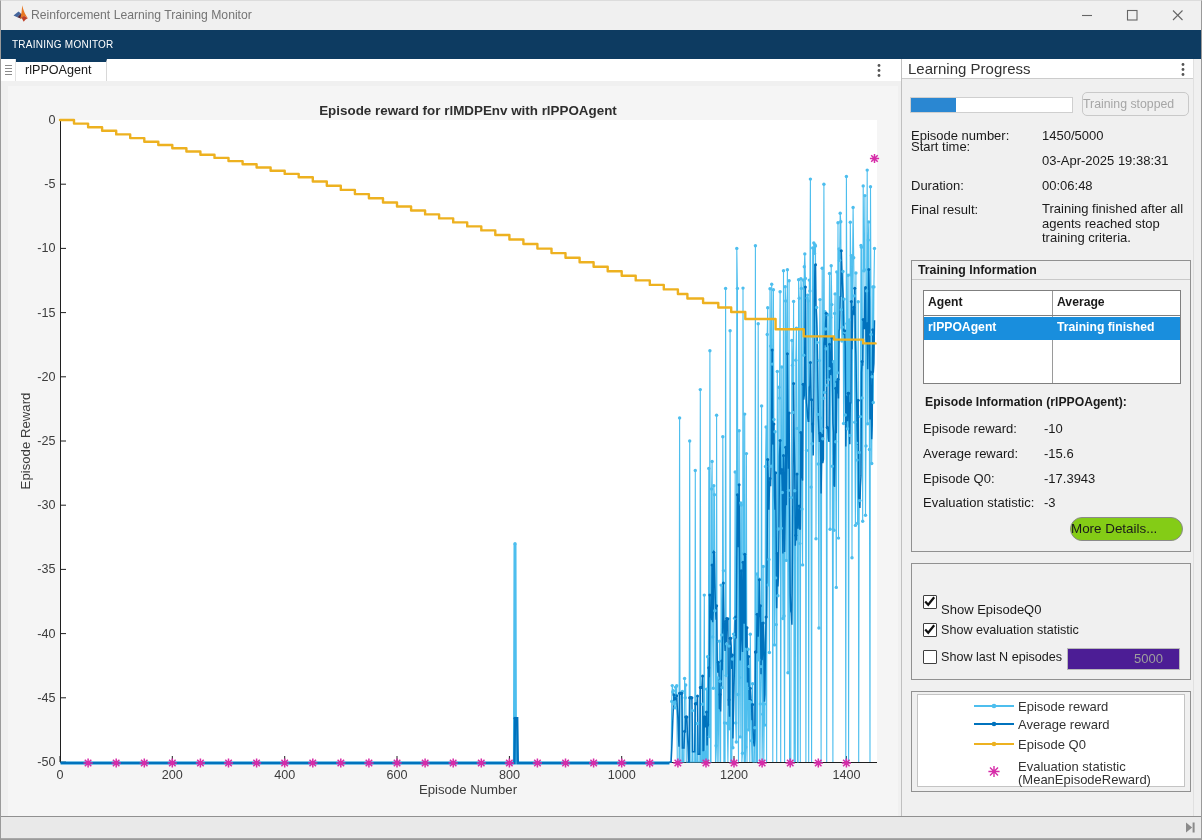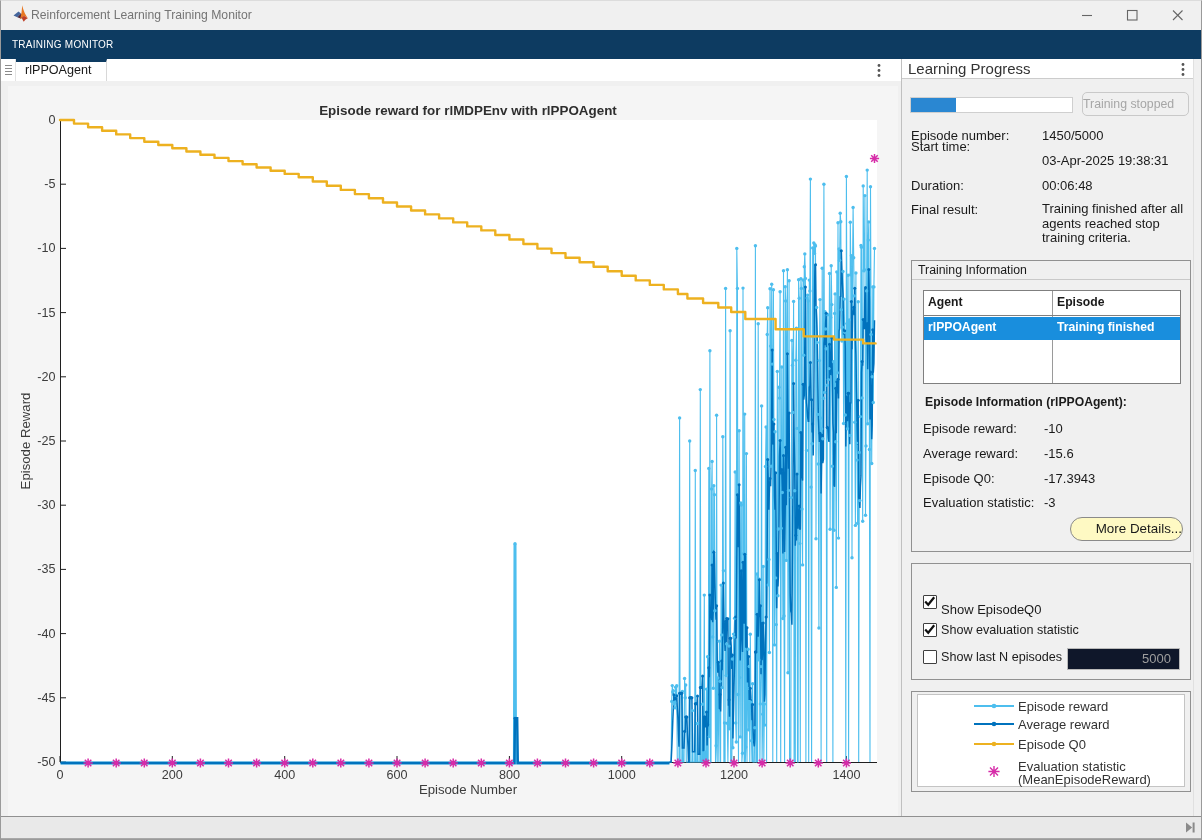--- a/index.html
+++ b/index.html
@@ -1,21 +1,21 @@
 <!DOCTYPE html>
 <html><head><meta charset="utf-8">
 <style>
 * { margin:0; padding:0; box-sizing:border-box; }
 html,body { width:1202px; height:840px; overflow:hidden; }
 body { background:#f0f0f0; font-family:"Liberation Sans", sans-serif; position:relative; }
 .abs { position:absolute; }
 .lbl { font-size:13px; color:#1a1a1a; }
 .panel { position:absolute; border:1px solid #919191; }
 .phead { position:absolute; left:0; right:0; top:0; height:19px; border-bottom:1px solid #c9c9c9;
-         font-size:12.3px; font-weight:normal; color:#1a1a1a; padding-left:6px; line-height:19px; }
+         font-size:12.3px; font-weight:bold; color:#1a1a1a; padding-left:6px; line-height:19px; }
 .cb { position:absolute; width:14px; height:14px; background:#fff; border:1.5px solid #3f3f3f; border-radius:1px; }
 </style></head>
 <body>
 
 <div class="abs" style="left:0;top:0;width:1202px;height:30px;background:#f0f0f0;border:1px solid #cfcfcf;border-bottom:none"></div>
 <svg class="abs" style="left:13px;top:4px" width="18" height="20" viewBox="0 0 18 20">
   <path d="M0.5 11.5 L5.5 7.6 L8 9.6 L4.3 13.2 Z" fill="#44659c"></path>
   <path d="M4.3 13.2 L8 9.6 L10 11.6 L8.2 14.8 Z" fill="#50263a"></path>
   <path d="M9.2 1.2 C10.2 5.2 11.2 9 14.8 14.2 L10.9 11.8 L6.8 15.4 C8.6 11 8.8 5.8 9.2 1.2 Z" fill="#e87722"></path>
   <path d="M10.9 11.8 L14.8 14.2 C12.8 14.9 11.6 16.2 10.8 17.8 C9.7 15.9 8.8 14.2 8.6 13.8 Z" fill="#bf3f26"></path>
@@ -559,55 +559,55 @@
 <div class="abs lbl" style="left:911px;top:202px">Final result:</div>
 <div class="abs lbl" style="left:1042px;top:202px;width:150px;line-height:14.7px">Training finished after all agents reached stop training criteria.</div>
 
 <div class="panel" style="left:911px;top:260px;width:280px;height:292px">
   <div class="phead">Training Information</div>
 
   <div style="position:absolute;left:11px;top:29px;width:258px;height:94px;background:#fff;border:1px solid #7f7f7f">
     <div style="position:absolute;left:128px;top:0;width:1px;height:100%;background:#9a9a9a"></div>
     <div style="position:absolute;left:0;top:0;width:100%;height:25px;border-bottom:1px solid #7f7f7f;font-weight:bold;font-size:12.2px;color:#1a1a1a">
       <span style="position:absolute;left:4px;top:4px">Agent</span>
-      <span style="position:absolute;left:133px;top:4px">Episode</span>
+      <span style="position:absolute;left:133px;top:4px">Average</span>
     </div>
     <div style="position:absolute;left:0;top:26px;width:100%;height:23px;background:#198EDD;font-weight:bold;font-size:12.2px;color:#fff">
       <span style="position:absolute;left:4px;top:3px">rlPPOAgent</span>
       <span style="position:absolute;left:133px;top:3px">Training finished</span>
     </div>
   </div>
   <div class="abs" style="left:13px;top:134px;font-size:12.2px;font-weight:bold;color:#1a1a1a">Episode Information (rlPPOAgent):</div>
   <div class="abs lbl" style="left:11px;top:160px">Episode reward:</div>
     <div class="abs lbl" style="left:132px;top:160px">-10</div>
   <div class="abs lbl" style="left:11px;top:185px">Average reward:</div>
     <div class="abs lbl" style="left:132px;top:185px">-15.6</div>
   <div class="abs lbl" style="left:11px;top:210px">Episode Q0:</div>
     <div class="abs lbl" style="left:132px;top:210px">-17.3943</div>
   <div class="abs lbl" style="left:11px;top:234px">Evaluation statistic:</div>
     <div class="abs lbl" style="left:132px;top:234px">-3</div>
-  <div class="abs" style="left:158px;top:256px;width:113px;height:24px;border:1px solid #8a8a8a;border-radius:12px;background:#fef9c3;text-align:right;line-height:22px;font-size:13.4px;color:#1a1a1a">More Details...</div>
+  <div class="abs" style="left:158px;top:256px;width:113px;height:24px;border:1px solid #8a8a8a;border-radius:12px;background:#84cc16;text-align:left;line-height:22px;font-size:13.4px;color:#1a1a1a">More Details...</div>
 </div>
 
 <div class="panel" style="left:911px;top:563px;width:280px;height:117px">
   <div class="cb" style="left:11px;top:31px">
       <svg width="13" height="13" viewBox="0 0 13 13" style="position:absolute;left:-1px;top:-1px">
         <path d="M2.2 6.6 L5.2 9.8 L11.2 2.2" stroke="#111" stroke-width="2.2" fill="none"></path>
       </svg>
     </div>
   <div class="abs" style="left:29px;top:38px;font-size:13px;color:#1a1a1a">Show EpisodeQ0</div>
   <div class="cb" style="left:11px;top:59px">
       <svg width="13" height="13" viewBox="0 0 13 13" style="position:absolute;left:-1px;top:-1px">
         <path d="M2.2 6.6 L5.2 9.8 L11.2 2.2" stroke="#111" stroke-width="2.2" fill="none"></path>
       </svg>
     </div>
   <div class="abs" style="left:29px;top:59px;font-size:12.6px;color:#1a1a1a">Show evaluation statistic</div>
   <div class="cb" style="left:11px;top:86px"></div>
   <div class="abs" style="left:29px;top:86px;font-size:12.6px;color:#1a1a1a">Show last N episodes</div>
-  <div class="abs" style="left:155px;top:84px;width:113px;height:22px;background:#0f172a;border:1px solid #b9b9b9;font-size:13px;color:#9e9e9e;text-align:right;line-height:20px;padding-right:8px">5000</div>
+  <div class="abs" style="left:155px;top:84px;width:113px;height:22px;background:#4c1d95;border:1px solid #b9b9b9;font-size:13px;color:#9e9e9e;text-align:right;line-height:20px;padding-right:16px">5000</div>
 </div>
 
 <div class="panel" style="left:911px;top:691px;width:280px;height:101px">
   <div style="position:absolute;left:5px;top:2px;width:268px;height:93px;background:#fff;border:1px solid #c4c4c4"></div>
   <svg class="abs" style="left:5px;top:2px" width="268" height="93" viewBox="0 0 268 93">
     <g fill="none" stroke-width="2">
       <line x1="57" y1="12" x2="97" y2="12" stroke="#4DBEEE"></line>
       <line x1="57" y1="30" x2="97" y2="30" stroke="#0072BD"></line>
       <line x1="57" y1="50" x2="97" y2="50" stroke="#EDB120"></line>
     </g>

